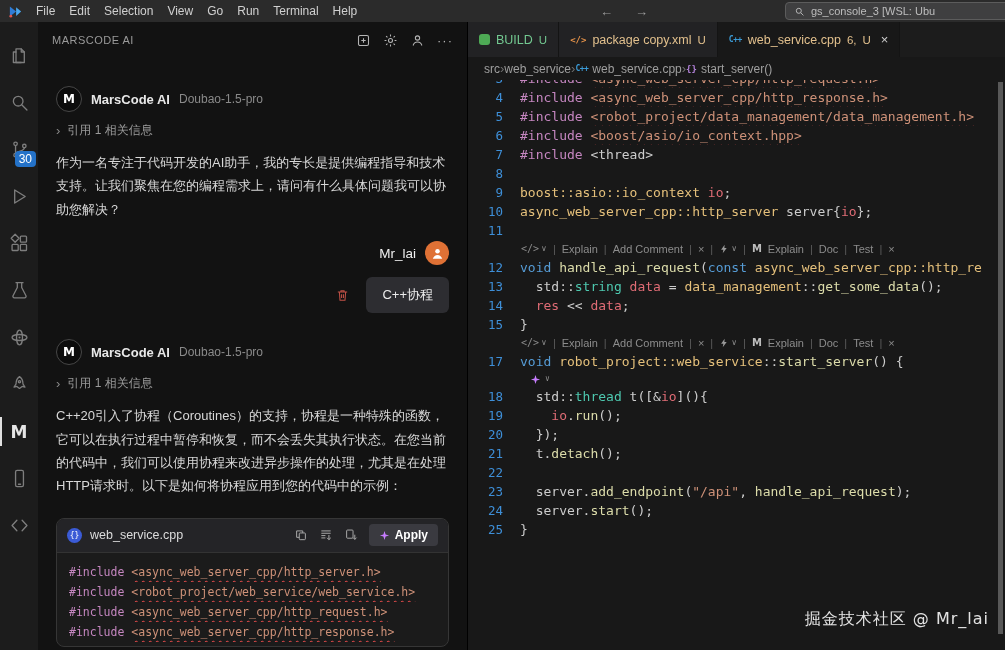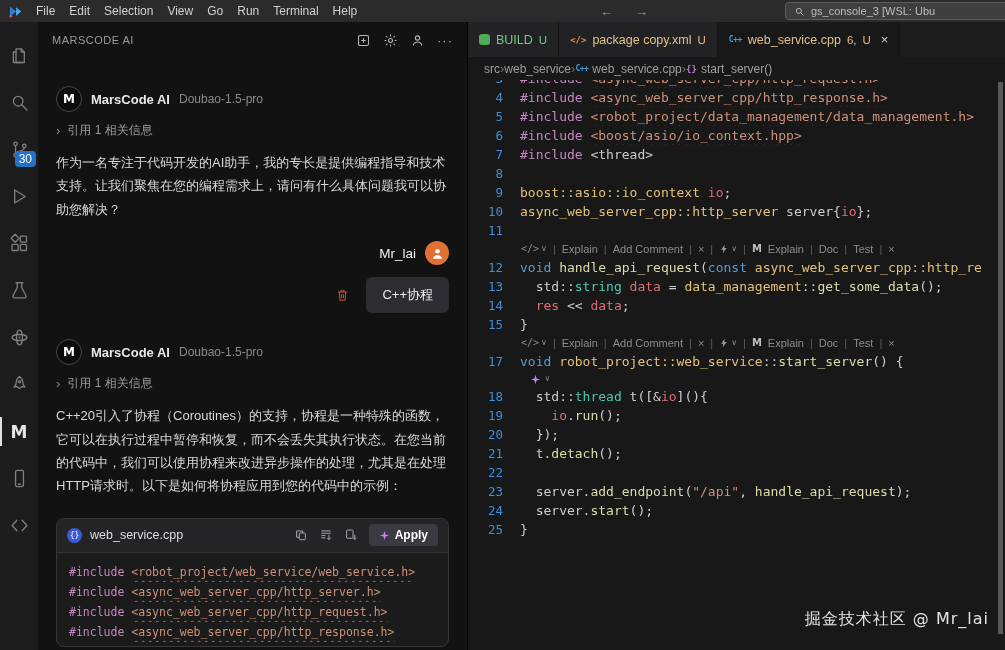--- a/index.html
+++ b/index.html
@@ -313,22 +313,22 @@
                 </svg>
               <span class="apply-btn">
                 <svg viewBox="0 0 24 24">
                     <path d="M12 2l2.4 7.6L22 12l-7.6 2.4L12 22l-2.4-7.6L2 12l7.6-2.4z" fill="currentColor"></path>
                   </svg>
                 <span>Apply</span>
               </span>
             </div>
           </div>
           <div class="card-code">
+              <div class="card-line"><span class="inc">#include </span><span class="path sq">&lt;async_web_server_cpp/http_server.h&gt;</span></div>
               <div class="card-line"><span class="inc">#include </span><span class="path sq">&lt;robot_project/web_service/web_service.h&gt;</span></div>
-              <div class="card-line"><span class="inc">#include </span><span class="path sq">&lt;async_web_server_cpp/http_server.h&gt;</span></div>
               <div class="card-line"><span class="inc">#include </span><span class="path sq">&lt;async_web_server_cpp/http_request.h&gt;</span></div>
               <div class="card-line"><span class="inc">#include </span><span class="path sq">&lt;async_web_server_cpp/http_response.h&gt;</span></div>
             </div>
         </div>
       </div>
     </div>
   </div>
 
   <div class="editor">
     <div class="tabs">

